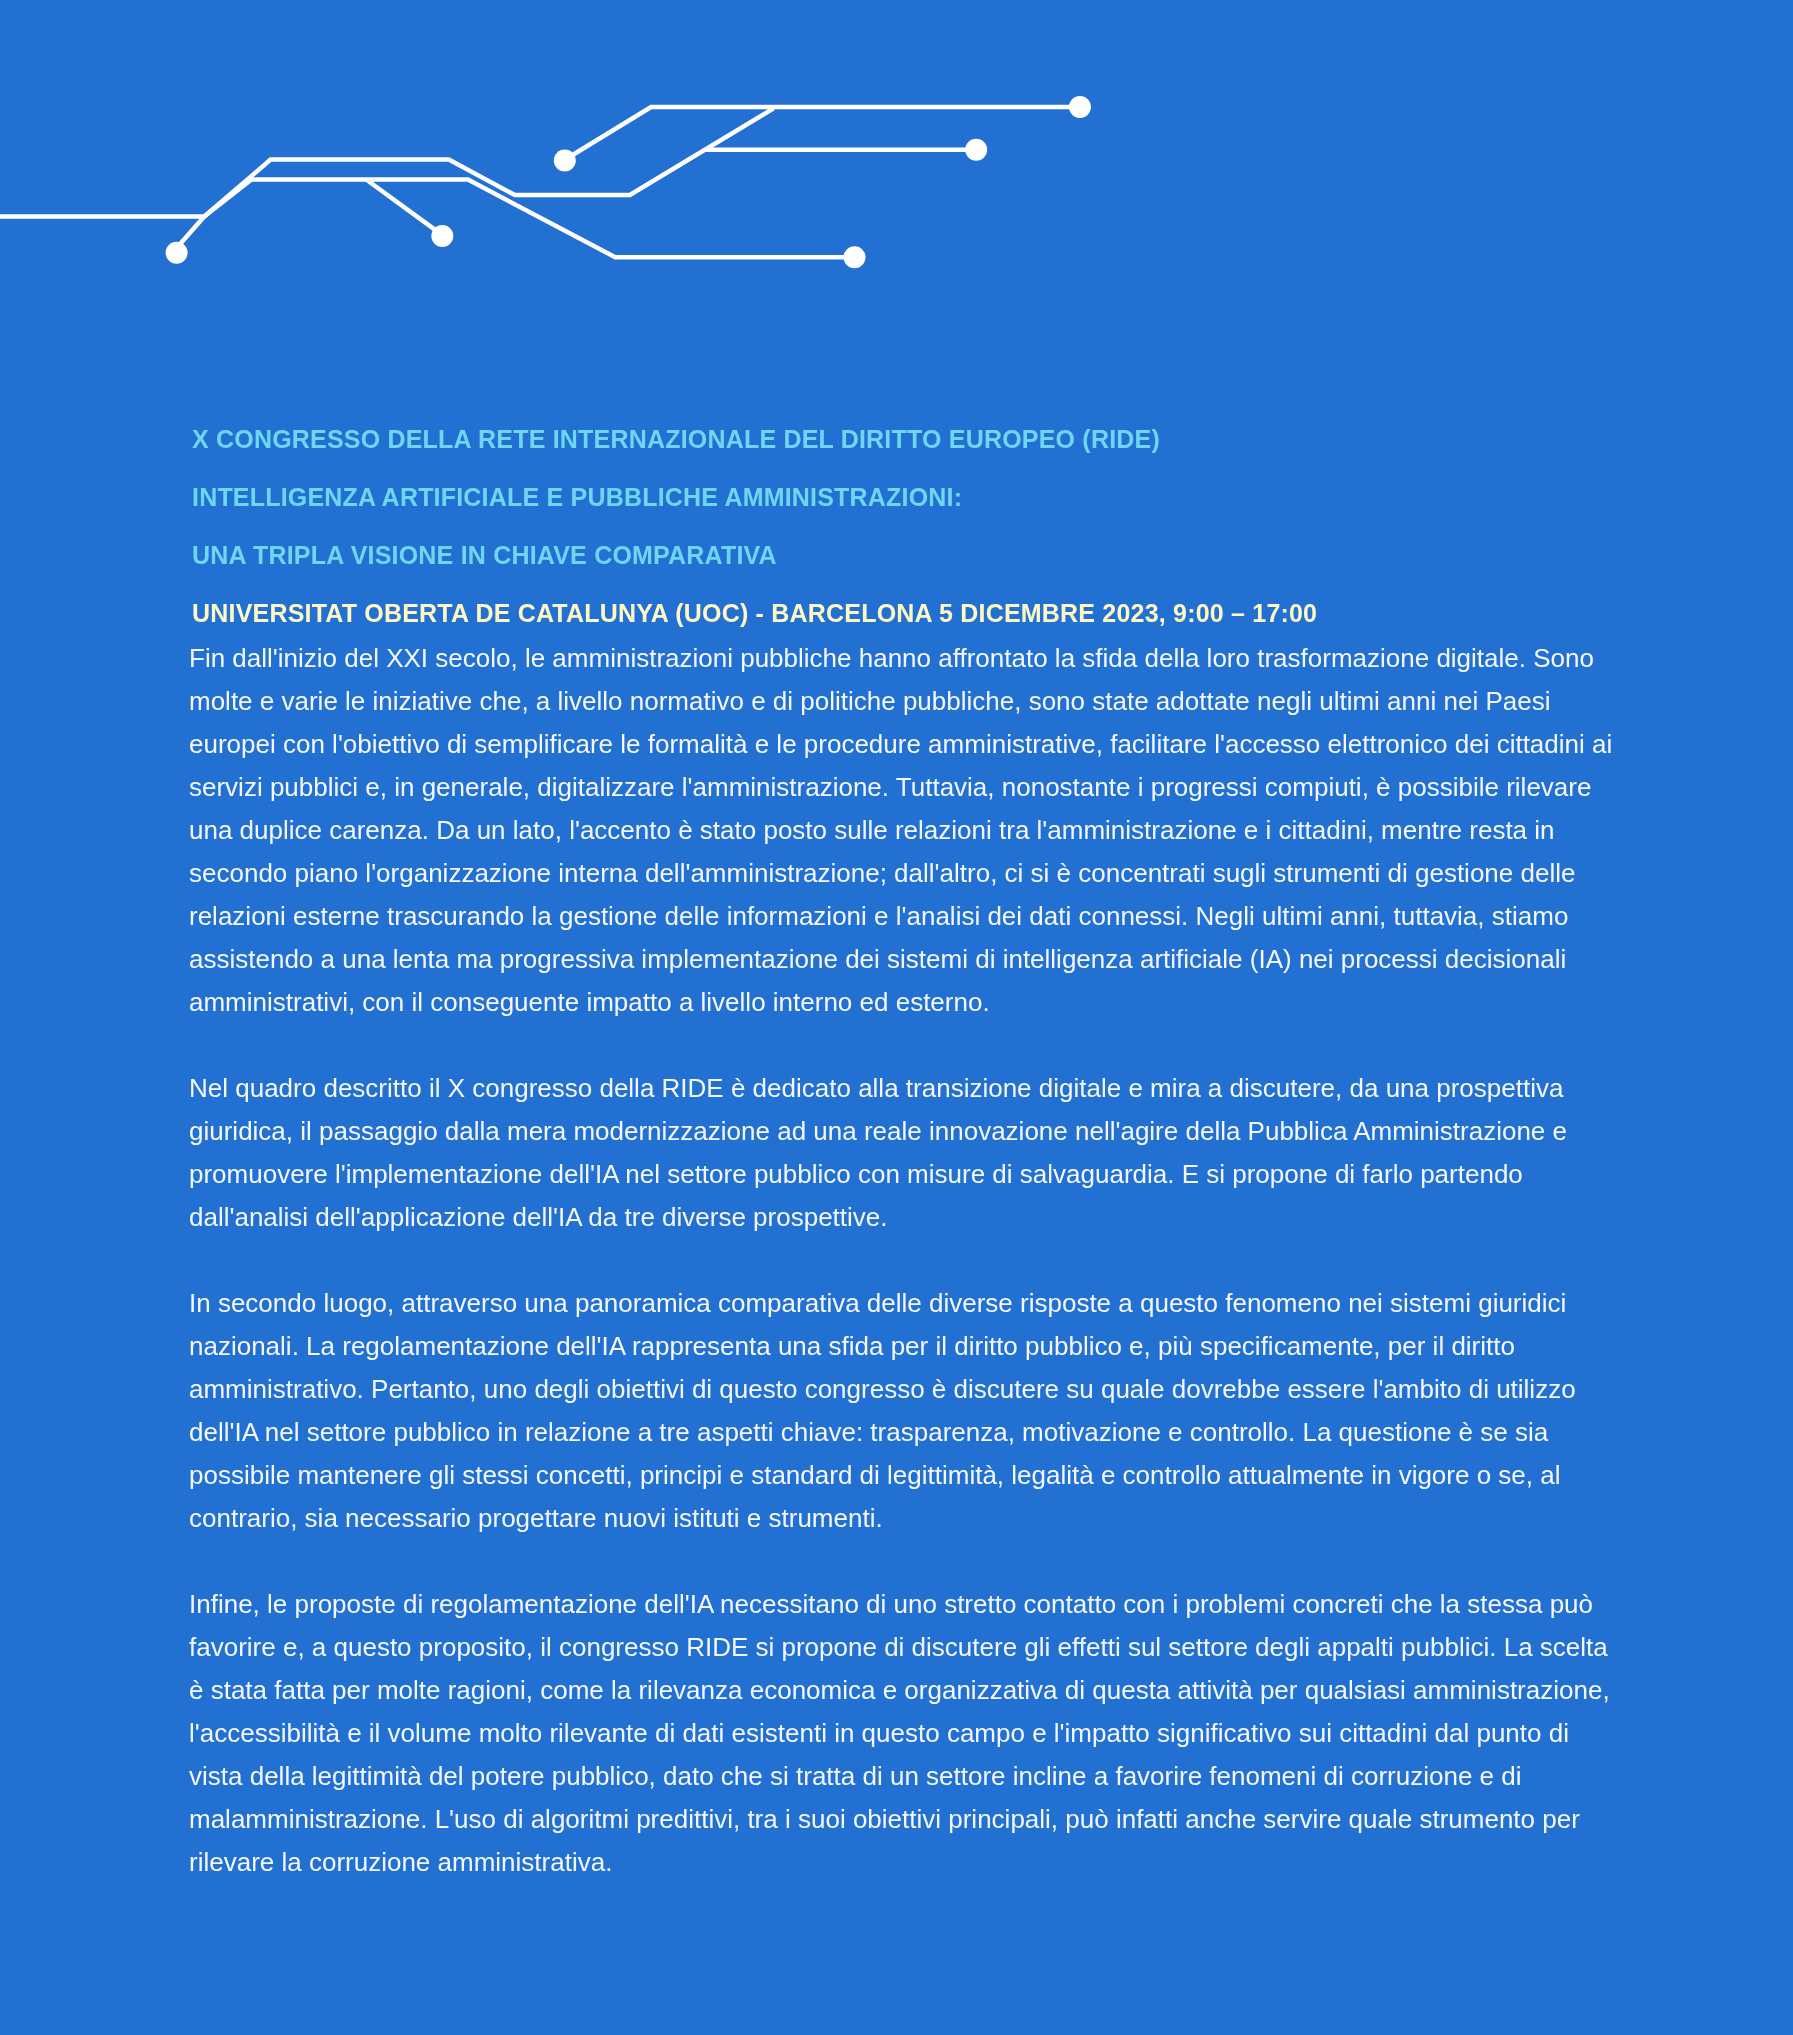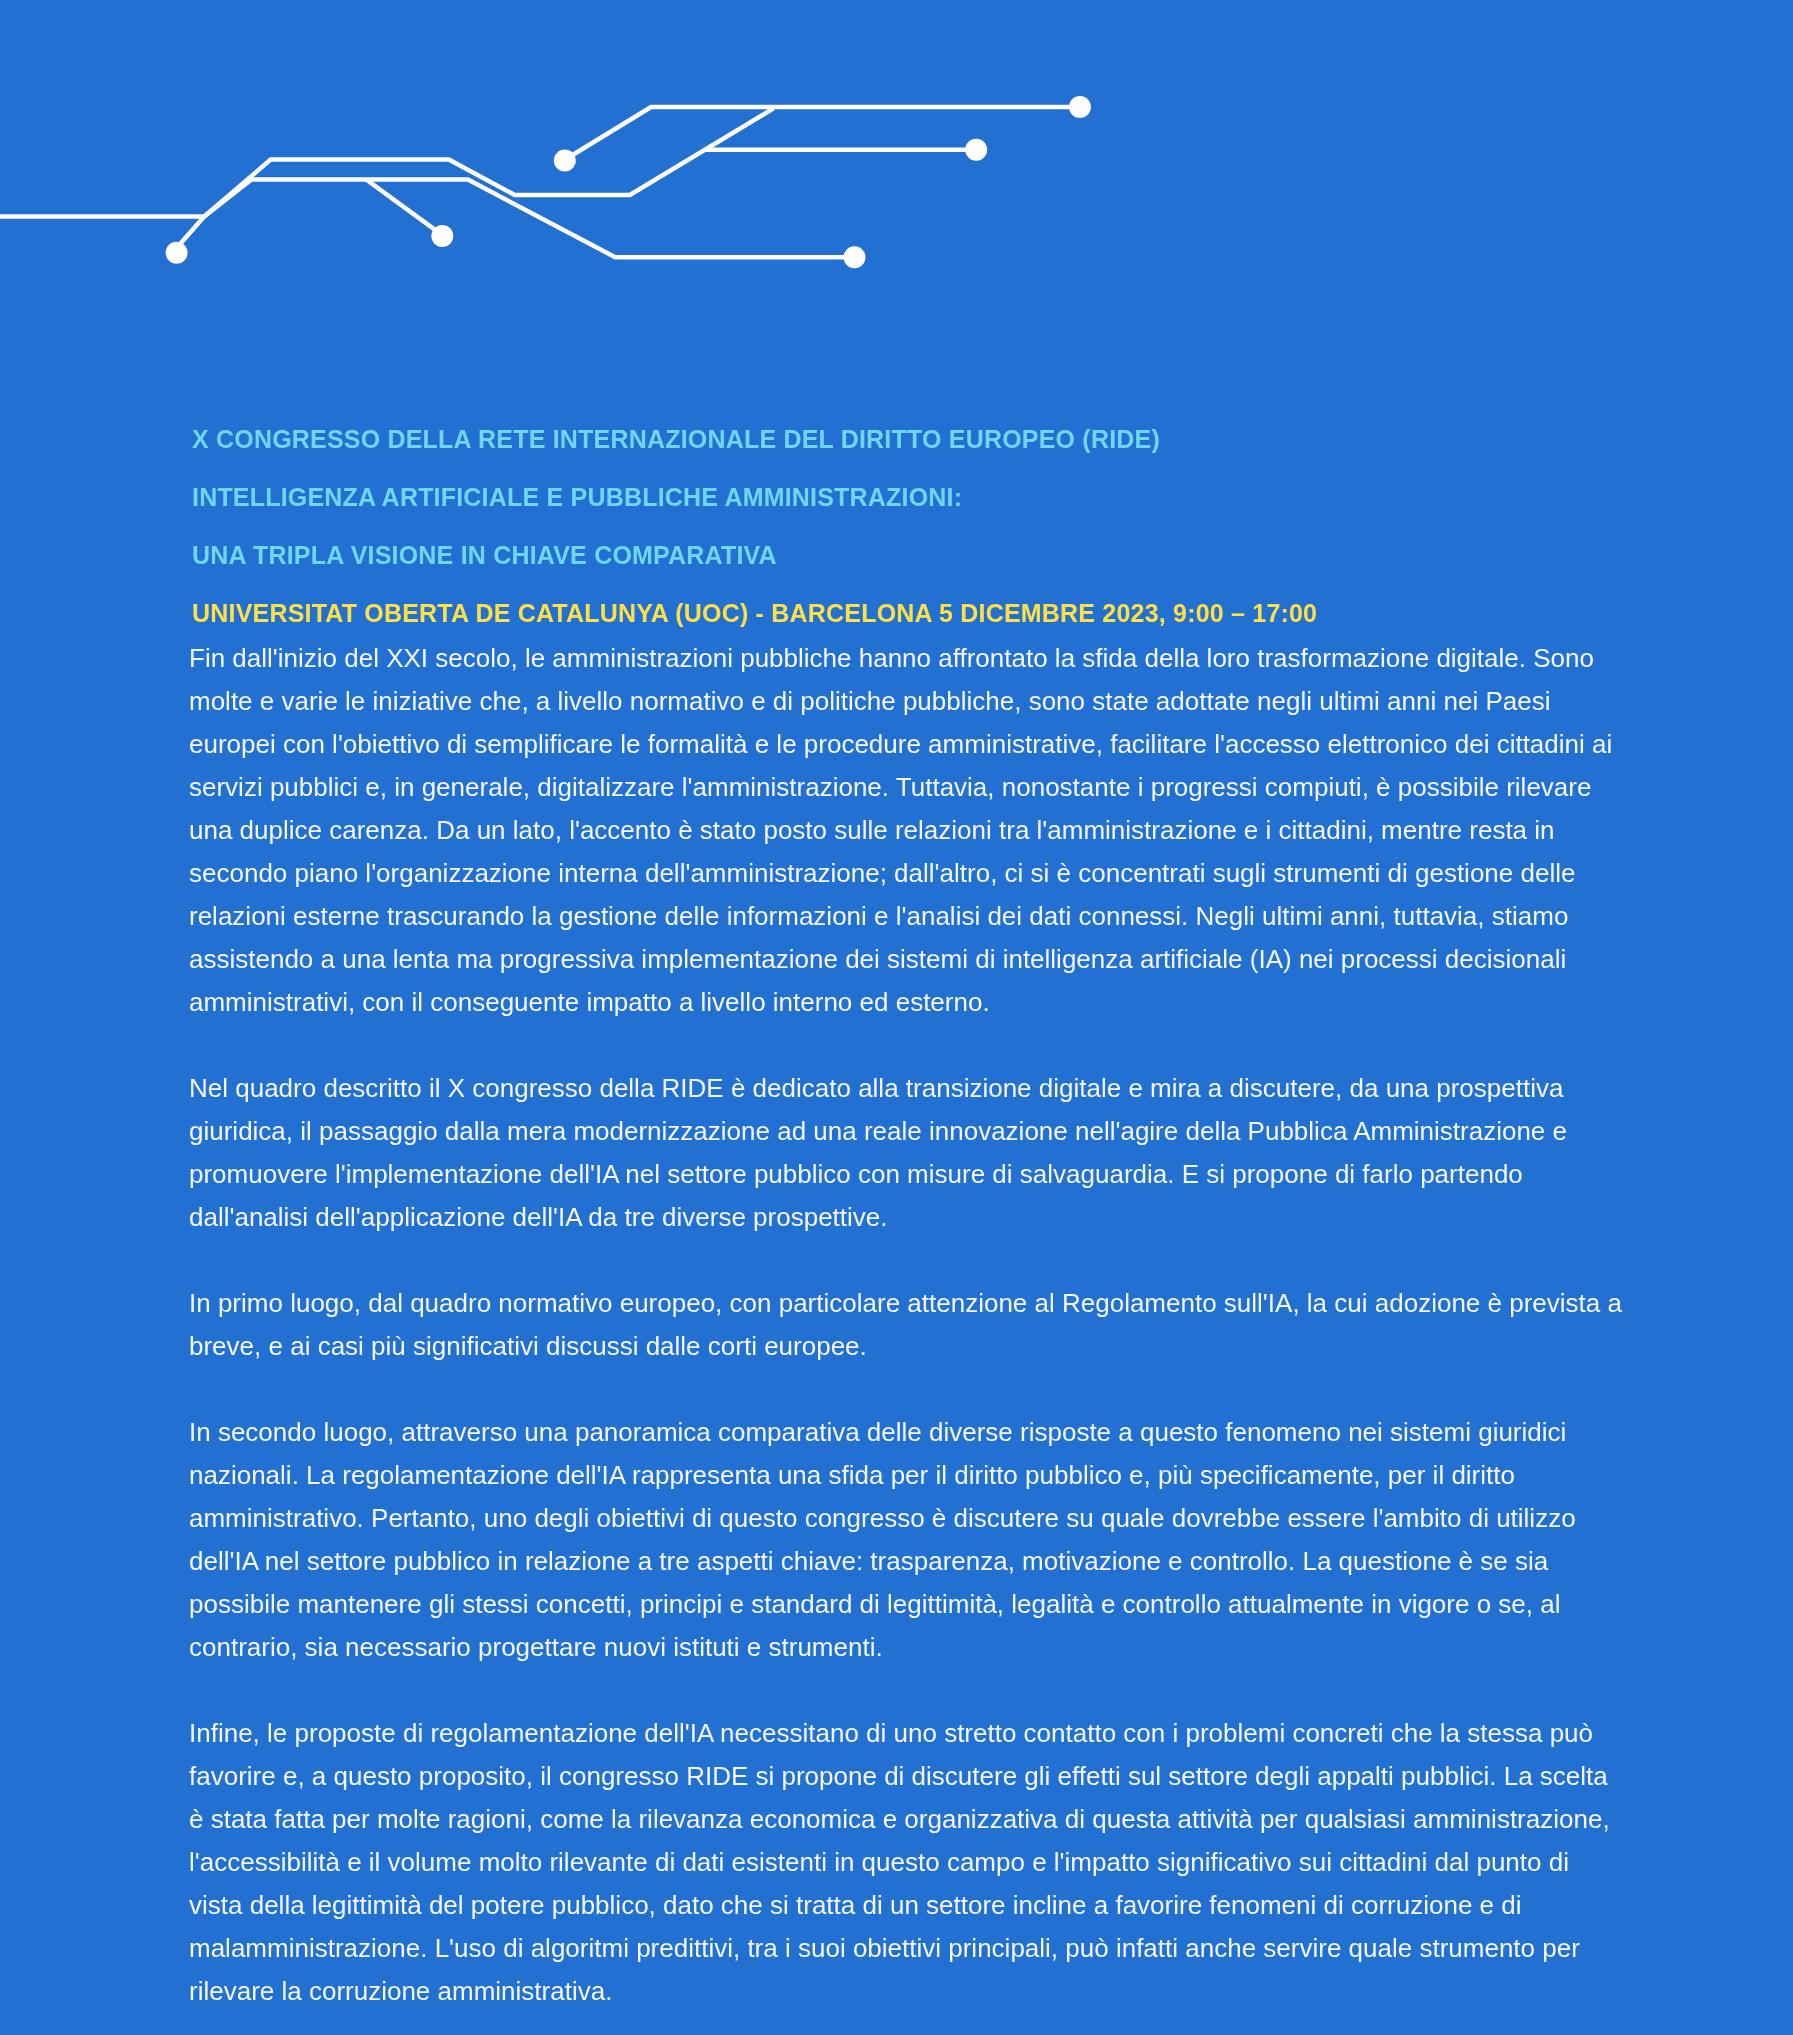--- a/index.html
+++ b/index.html
@@ -29,21 +29,21 @@
     width: 1465px;
   }
   .titles .t {
     margin: 16px;
     font-size: 25px;
     line-height: 42px;
     font-weight: bold;
     letter-spacing: 0.2px;
   }
   .t-cyan { color: #6fd6f2; }
-  .t-white { color: #fde047; }
+  .t-white { color: #fef9c3; }
   .bodytext {
     position: absolute;
     left: 176px;
     top: 637px;
     width: 1449px;
     color: #f5f8fb;
     font-size: 26px;
     line-height: 43px;
   }
   .bodytext p {
@@ -77,20 +77,19 @@
   <header class="titles">
     <h1 class="t t-cyan">X CONGRESSO DELLA RETE INTERNAZIONALE DEL DIRITTO EUROPEO (RIDE)</h1>
     <h1 class="t t-cyan">INTELLIGENZA ARTIFICIALE E PUBBLICHE AMMINISTRAZIONI:</h1>
     <h1 class="t t-cyan">UNA TRIPLA VISIONE IN CHIAVE COMPARATIVA</h1>
     <h2 class="t t-white">UNIVERSITAT OBERTA DE CATALUNYA (UOC) - BARCELONA 5 DICEMBRE 2023, 9:00 – 17:00</h2>
   </header>
 
   <main class="bodytext">
     <p>Fin dall'inizio del XXI secolo, le amministrazioni pubbliche hanno affrontato la sfida della loro trasformazione digitale. Sono molte e varie le iniziative che, a livello normativo e di politiche pubbliche, sono state adottate negli ultimi anni nei Paesi europei con l'obiettivo di semplificare le formalità e le procedure amministrative, facilitare l'accesso elettronico dei cittadini ai servizi pubblici e, in generale, digitalizzare l'amministrazione. Tuttavia, nonostante i progressi compiuti, è possibile rilevare una duplice carenza. Da un lato, l'accento è stato posto sulle relazioni tra l'amministrazione e i cittadini, mentre resta in secondo piano l'organizzazione interna dell'amministrazione; dall'altro, ci si è concentrati sugli strumenti di gestione delle relazioni esterne trascurando la gestione delle informazioni e l'analisi dei dati connessi. Negli ultimi anni, tuttavia, stiamo assistendo a una lenta ma progressiva implementazione dei sistemi di intelligenza artificiale (IA) nei processi decisionali amministrativi, con il conseguente impatto a livello interno ed esterno.</p>
     <p>Nel quadro descritto il X congresso della RIDE è dedicato alla transizione digitale e mira a discutere, da una prospettiva giuridica, il passaggio dalla mera modernizzazione ad una reale innovazione nell'agire della Pubblica Amministrazione e promuovere l'implementazione dell'IA nel settore pubblico con misure di salvaguardia. E si propone di farlo partendo dall'analisi dell'applicazione dell'IA da tre diverse prospettive.</p>
-    <p>In primo luogo, dal quadro normativo europeo, con particolare attenzione al Regolamento sull'IA, la cui adozione è prevista a breve, e ai casi più significativi discussi dalle corti europee.</p>
     <p>In secondo luogo, attraverso una panoramica comparativa delle diverse risposte a questo fenomeno nei sistemi giuridici nazionali. La regolamentazione dell'IA rappresenta una sfida per il diritto pubblico e, più specificamente, per il diritto amministrativo. Pertanto, uno degli obiettivi di questo congresso è discutere su quale dovrebbe essere l'ambito di utilizzo dell'IA nel settore pubblico in relazione a tre aspetti chiave: trasparenza, motivazione e controllo. La questione è se sia possibile mantenere gli stessi concetti, principi e standard di legittimità, legalità e controllo attualmente in vigore o se, al contrario, sia necessario progettare nuovi istituti e strumenti.</p>
     <p>Infine, le proposte di regolamentazione dell'IA necessitano di uno stretto contatto con i problemi concreti che la stessa può favorire e, a questo proposito, il congresso RIDE si propone di discutere gli effetti sul settore degli appalti pubblici. La scelta è stata fatta per molte ragioni, come la rilevanza economica e organizzativa di questa attività per qualsiasi amministrazione, l'accessibilità e il volume molto rilevante di dati esistenti in questo campo e l'impatto significativo sui cittadini dal punto di vista della legittimità del potere pubblico, dato che si tratta di un settore incline a favorire fenomeni di corruzione e di malamministrazione. L'uso di algoritmi predittivi, tra i suoi obiettivi principali, può infatti anche servire quale strumento per rilevare la corruzione amministrativa.</p>
 
   </main>
 
 </div>
 
 
 </body></html>

